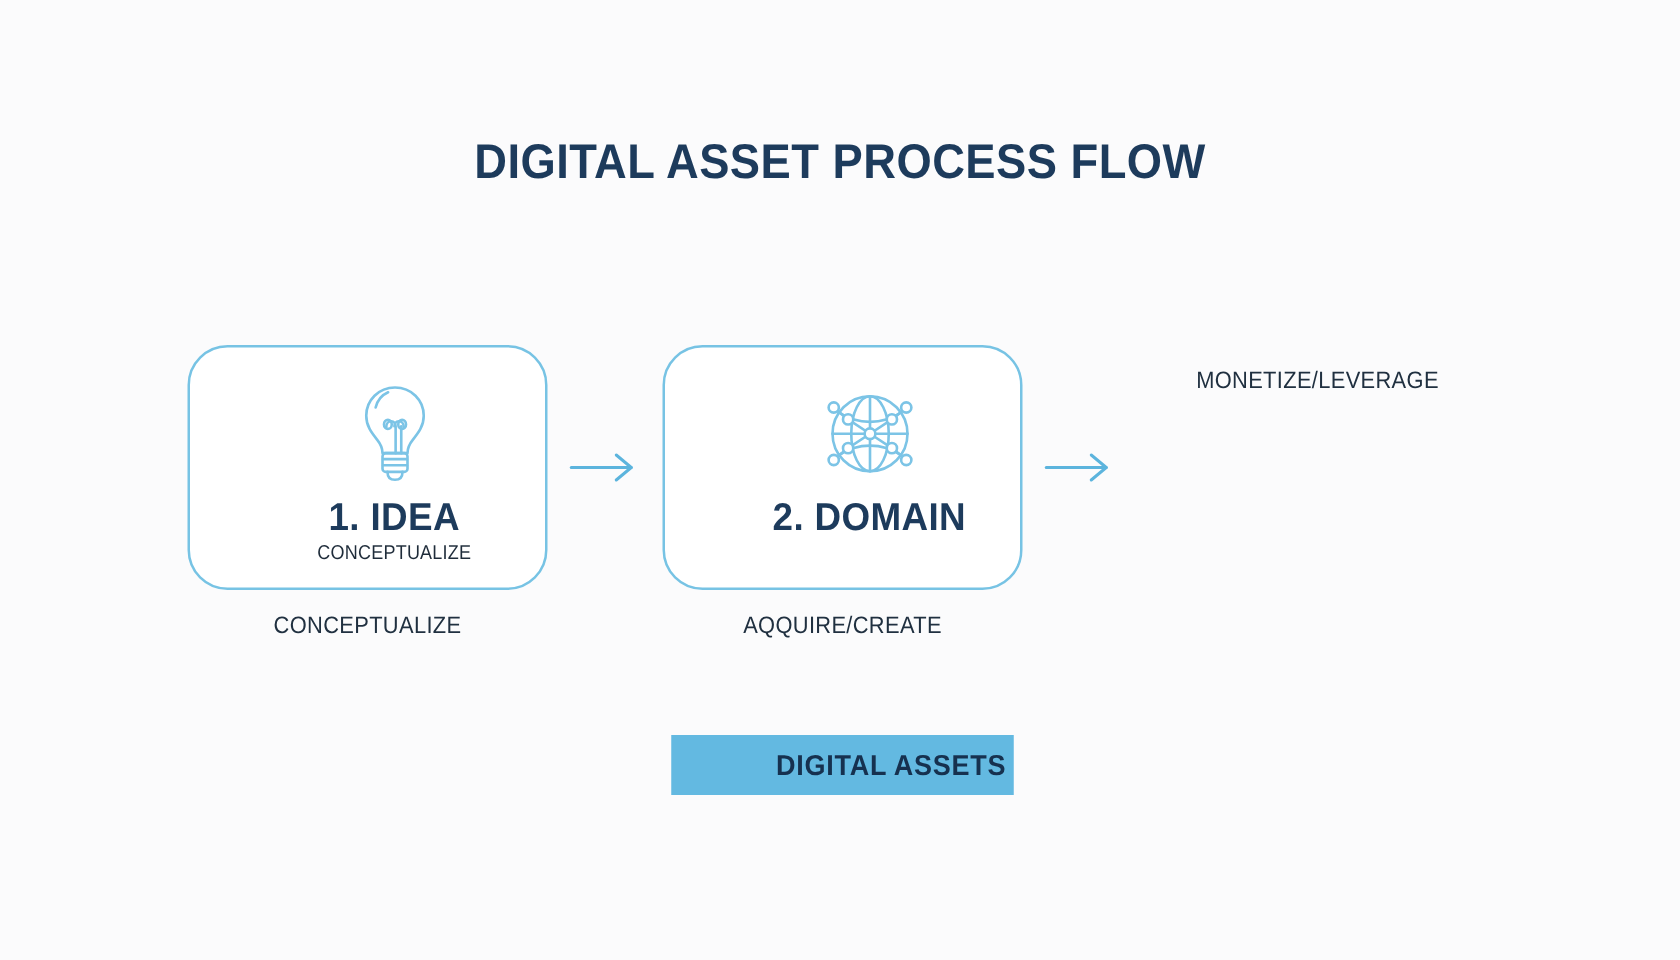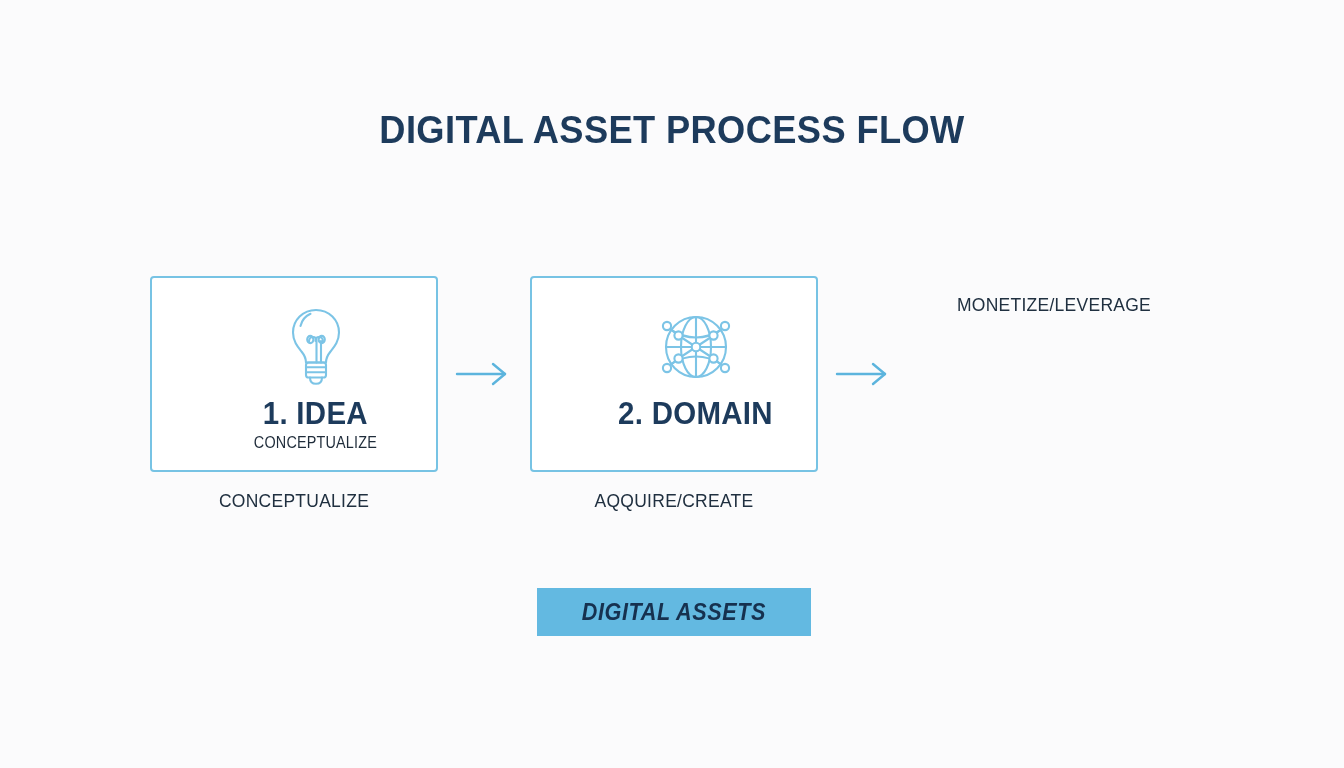--- a/index.html
+++ b/index.html
@@ -54,21 +54,21 @@
   .step {
     width: 288px;
     position: relative;
   }
 
   .card {
     width: 288px;
     height: 196px;
     box-sizing: border-box;
     border: 2px solid #77c3e4;
-    border-radius: 4px;
+    border-radius: 32px;
     background: #ffffff;
     position: relative;
     display: flex;
     flex-direction: column;
     align-items: center;
     padding-left: 43px;
   }
 
   .card-icon {
     margin-top: 26px;
@@ -124,22 +124,21 @@
   
   .banner {
     position: absolute;
     left: 537px;
     top: 588px;
     width: 274px;
     height: 48px;
     background: #63b9e1;
     display: flex;
     align-items: center;
-    justify-content: center;
-    font-style: italic;
+    justify-content: flex-end;
   }
   .banner-label {
     font-size: 23px;
     font-weight: bold;
     color: #16314f;
     letter-spacing: 0.6px;
     font-family: "Liberation Sans Narrow", "Liberation Sans", sans-serif;
     transform: scaleX(0.94);
     white-space: nowrap;
   }

